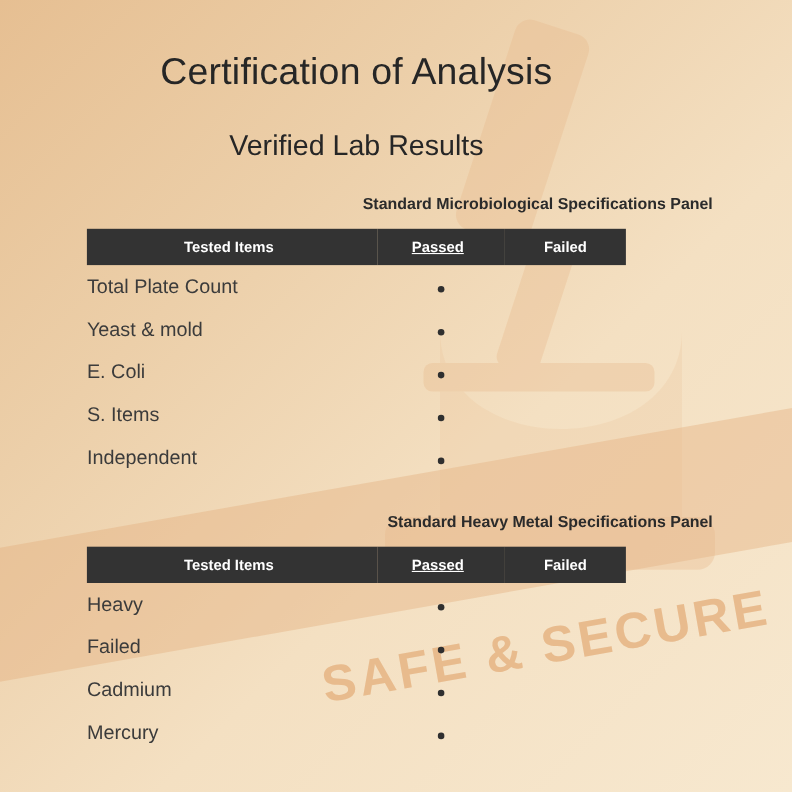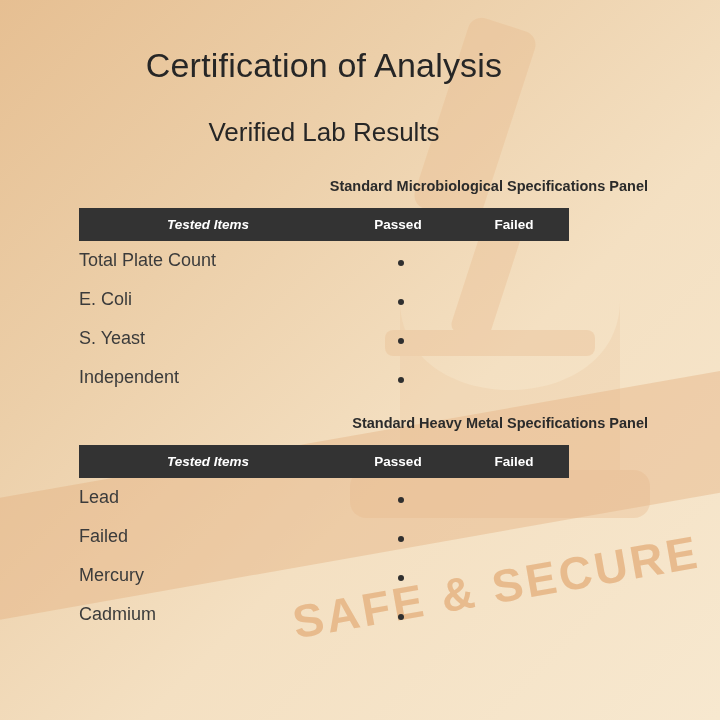--- a/index.html
+++ b/index.html
@@ -100,39 +100,39 @@
     table-layout: fixed;
   }
   table.spec th {
     background: #333333;
     color: #ffffff;
     font-size: 13.5px;
     font-weight: 700;
     padding: 9px 0;
     text-align: center;
   }
-  th.col-items { width: 258px; border-right: 6px solid transparent; background-clip: padding-box; font-style: italic; }
-  th.col-pass  { width: 110px; border-right: 6px solid transparent; background-clip: padding-box; }
+  th.col-items { width: 258px; border-right: 6px solid transparent; background-clip: padding-box; }
+  th.col-pass  { width: 110px; border-right: 6px solid transparent; background-clip: padding-box; text-decoration: underline; }
   th.col-fail  { width: 110px; }
   table.spec td {
     font-size: 18px;
     color: #3b3b3b;
     padding: 9px 0 9px 0;
     vertical-align: middle;
   }
   td.item-cell { padding-left: 14px; text-align: left; }
   td.mark-cell { text-align: center; }
   .dot {
     display: inline-block;
     width: 6px;
     height: 6px;
     border-radius: 50%;
     background: #2f2f2f;
   }
-  .panel-2 { margin-top: 18px; }
+  .panel-2 { margin-top: 31px; }
   .panel-2 table.spec { width: 486px; }
 </style>
 </head>
 <body>
 
 <div class="page">
 
   <div class="watermark">
     <div class="wm-band"></div>
     <svg class="wm-scope" viewBox="0 0 420 700" aria-hidden="true">
@@ -164,26 +164,31 @@
             <th class="col-fail">Failed</th>
           </tr>
         </thead>
         <tbody>
           <tr>
             <td class="item-cell">Total Plate Count</td>
             <td class="mark-cell"><span class="dot"></span></td>
             <td class="mark-cell"></td>
           </tr>
           <tr>
+            <td class="item-cell">Yeast &amp; mold</td>
+            <td class="mark-cell"><span class="dot"></span></td>
+            <td class="mark-cell"></td>
+          </tr>
+          <tr>
             <td class="item-cell">E. Coli</td>
             <td class="mark-cell"><span class="dot"></span></td>
             <td class="mark-cell"></td>
           </tr>
           <tr>
-            <td class="item-cell">S. Yeast</td>
+            <td class="item-cell">S. Items</td>
             <td class="mark-cell"><span class="dot"></span></td>
             <td class="mark-cell"></td>
           </tr>
           <tr>
             <td class="item-cell">Independent</td>
             <td class="mark-cell"><span class="dot"></span></td>
             <td class="mark-cell"></td>
           </tr>
         </tbody>
       </table>
@@ -194,36 +199,36 @@
       <table class="spec">
         <thead>
           <tr>
             <th class="col-items">Tested Items</th>
             <th class="col-pass">Passed</th>
             <th class="col-fail">Failed</th>
           </tr>
         </thead>
         <tbody>
           <tr>
-            <td class="item-cell">Lead</td>
+            <td class="item-cell">Heavy</td>
             <td class="mark-cell"><span class="dot"></span></td>
             <td class="mark-cell"></td>
           </tr>
           <tr>
             <td class="item-cell">Failed</td>
             <td class="mark-cell"><span class="dot"></span></td>
             <td class="mark-cell"></td>
           </tr>
           <tr>
+            <td class="item-cell">Cadmium</td>
+            <td class="mark-cell"><span class="dot"></span></td>
+            <td class="mark-cell"></td>
+          </tr>
+          <tr>
             <td class="item-cell">Mercury</td>
-            <td class="mark-cell"><span class="dot"></span></td>
-            <td class="mark-cell"></td>
-          </tr>
-          <tr>
-            <td class="item-cell">Cadmium</td>
             <td class="mark-cell"><span class="dot"></span></td>
             <td class="mark-cell"></td>
           </tr>
         </tbody>
       </table>
     </div>
 
   </div>
 </div>
 

